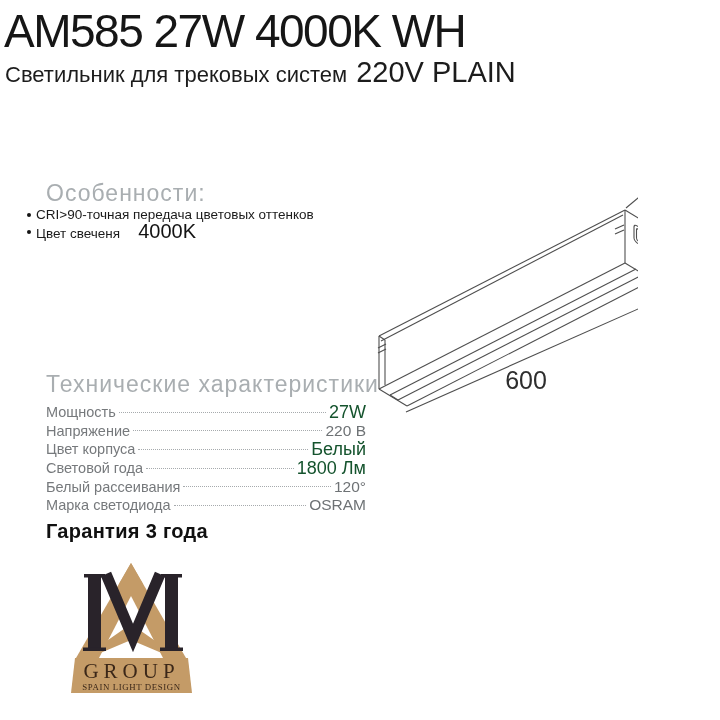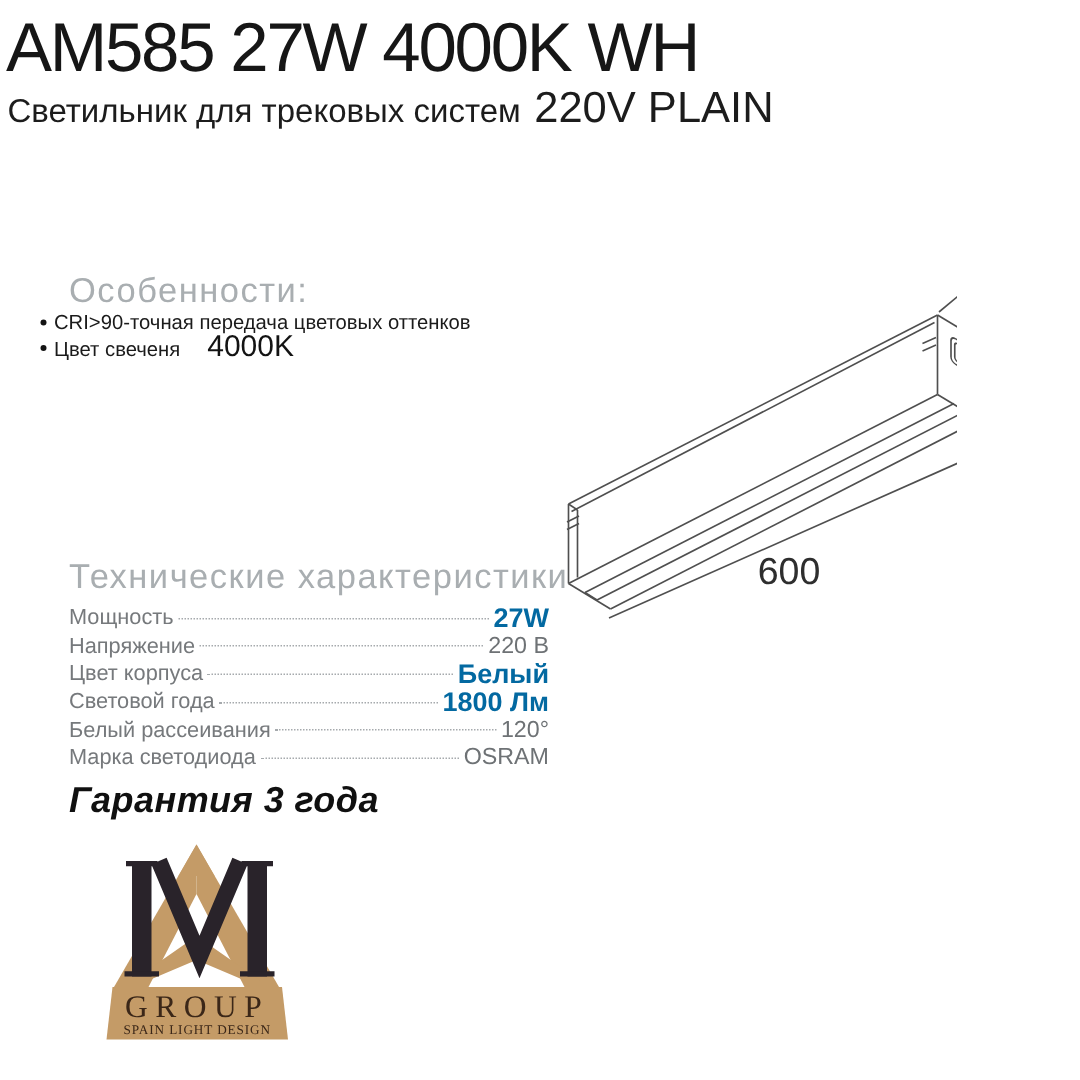--- a/index.html
+++ b/index.html
@@ -26,25 +26,25 @@
   .feature-item .dot{position:absolute;left:0;top:7px;width:4px;height:4px;border-radius:50%;background:#141414;}
   .feature-item.with-highlight{display:flex;align-items:baseline;height:21px;}
   .highlight-value{font-size:20px;margin-left:18px;color:#131313;}
 
   
   #spec-table{left:46px;top:403px;width:320px;}
   .spec-row{display:flex;align-items:center;height:18.6px;}
   .spec-label{font-size:14.5px;color:#76797c;white-space:nowrap;}
   .leader{flex:1;border-bottom:1.7px dotted #a6aaad;margin:0 3px;min-width:10px;}
   .spec-value{white-space:nowrap;}
-  .v-bold{font-size:18px;font-weight:bold;color:#0369a1;}
+  .v-bold{font-size:18px;font-weight:normal;color:#14532d;}
   .v-gray{font-size:15.5px;color:#6e7275;}
 
   
-  #warranty{left:46px;top:520px;font-size:24px;font-weight:bold;letter-spacing:0.3px;color:#101010;font-style:italic;}
+  #warranty{left:46px;top:520px;font-size:20px;font-weight:bold;letter-spacing:0.3px;color:#101010;}
 
   
   #diagram-wrap{left:360px;top:170px;width:345px;height:250px;}
   #logo-wrap{left:64px;top:556px;width:132px;height:142px;}
   svg{display:block;}
   .draw-line{stroke:#4f4f4f;stroke-width:1.1;fill:none;}
   .dim-text{fill:#2e2e2e;font-family:"Liberation Sans","DejaVu Sans",sans-serif;}
 </style>
 </head>
 <body>

